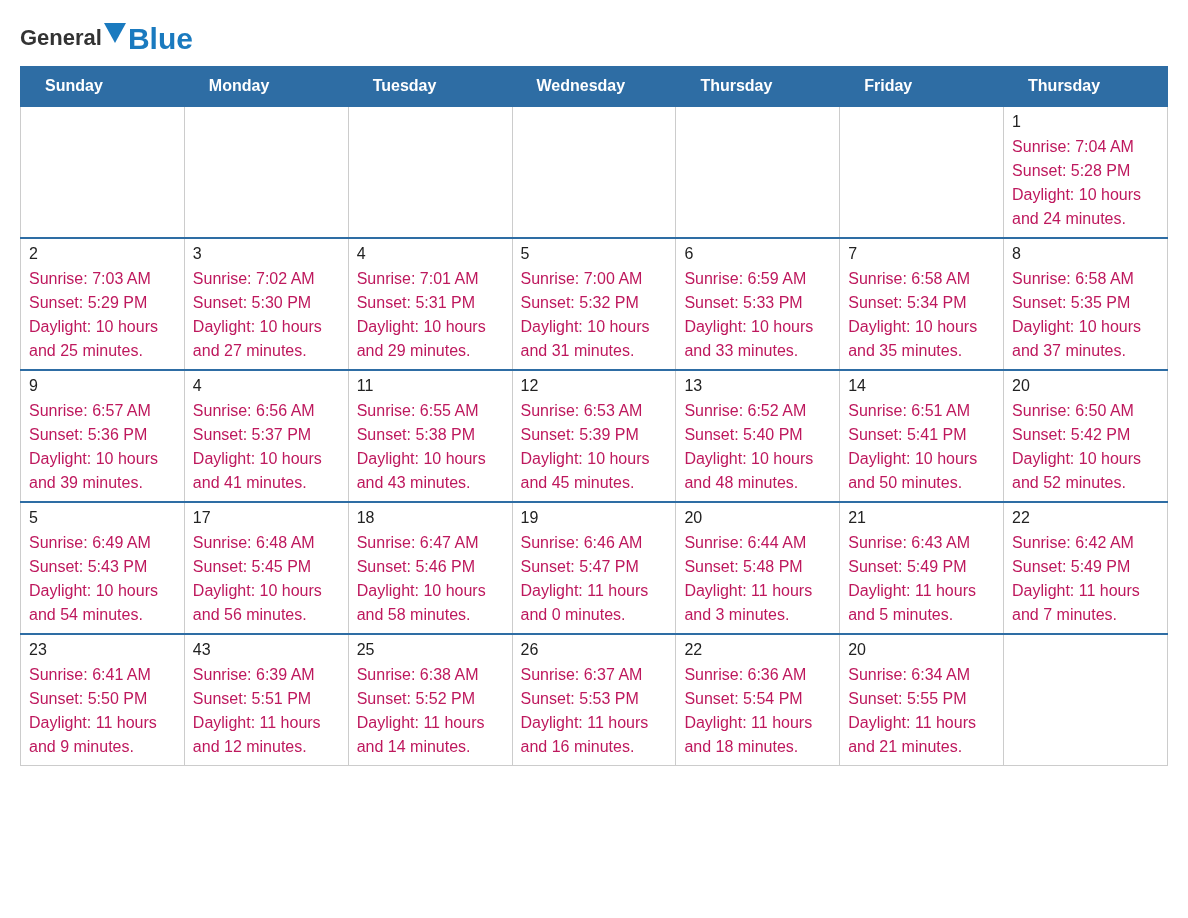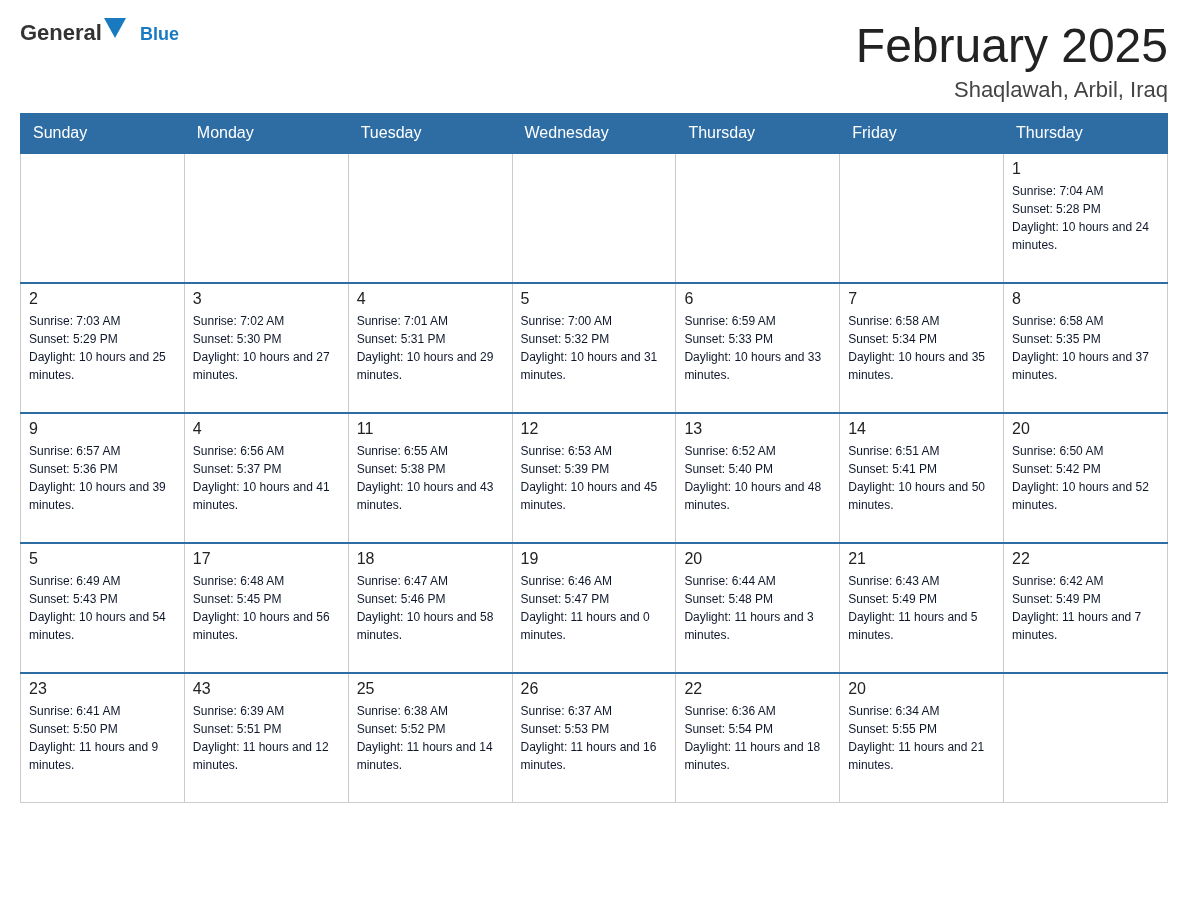--- a/index.html
+++ b/index.html
@@ -12,21 +12,21 @@
     }
     .header {
       display: flex;
       justify-content: space-between;
       align-items: flex-start;
       margin-bottom: 10px;
     }
     .logo {
       display: flex;
       align-items: center;
-      gap: 12px;
+      gap: 0;
     }
     .logo-text {
       font-size: 22px;
       font-weight: bold;
       color: #333;
     }
     .title-section {
       text-align: right;
     }
     .month-title {
@@ -41,44 +41,44 @@
       margin-top: 4px;
     }
     .calendar {
       width: 100%;
       border-collapse: collapse;
       margin-top: 10px;
     }
     .calendar th {
       background-color: #2e6da4;
       color: #fff;
-      padding: 10px 12px;
+      padding: 10px 24px;
       text-align: left;
       font-size: 16px;
-      font-weight: normal;
+      font-weight: bold;
       border: 1px solid #2e6da4;
     }
     .calendar td {
       border: 1px solid #ccc;
       vertical-align: top;
       padding: 6px 8px;
       width: 14.28%;
       min-height: 110px;
       height: 130px;
     }
     .day-number {
       font-size: 16px;
       font-weight: normal;
       color: #222;
       display: block;
       margin-bottom: 4px;
     }
     .day-info {
-      font-size: 12px;
-      color: #0f172a;
+      font-size: 16px;
+      color: #be185d;
       line-height: 1.5;
     }
     .empty-cell {
       background: #fff;
     }
     
     .week-row td {
       border-top: 2px solid #2e6da4;
     }
   </style>
@@ -88,26 +88,22 @@
 <div class="header">
   <div class="logo">
     <div style="display:inline-block;">
       <span class="logo-text">General</span><span style="display:inline-block; margin-left:2px; position:relative; top:-2px;">
         <svg width="22" height="20" viewBox="0 0 22 20">
           <polygon points="0,0 22,0 11,20" fill="#1a7abf"></polygon>
         </svg>
       </span>
     </div>
     <div style="margin-left:2px; margin-top:2px;">
-      <span class="logo-text" style="color:#1a7abf; font-size:18px;">Blue</span>
+      <span class="logo-text" style="color:#1a7abf; font-size:30px;">Blue</span>
     </div>
-  </div>
-  <div class="title-section">
-    <div class="month-title">February 2025</div>
-    <div class="location-title">Shaqlawah, Arbil, Iraq</div>
   </div>
 </div>
 
 <table class="calendar">
   <thead>
     <tr>
       <th>Sunday</th>
       <th>Monday</th>
       <th>Tuesday</th>
       <th>Wednesday</th>

